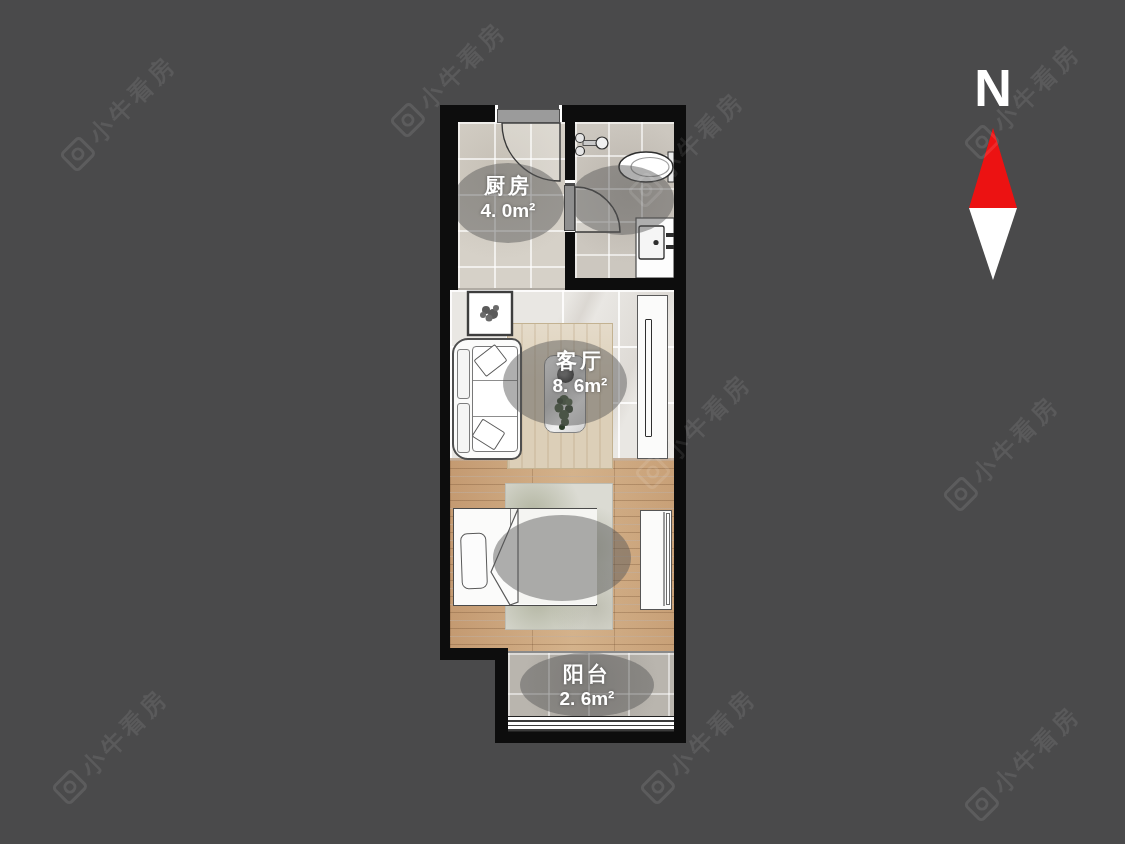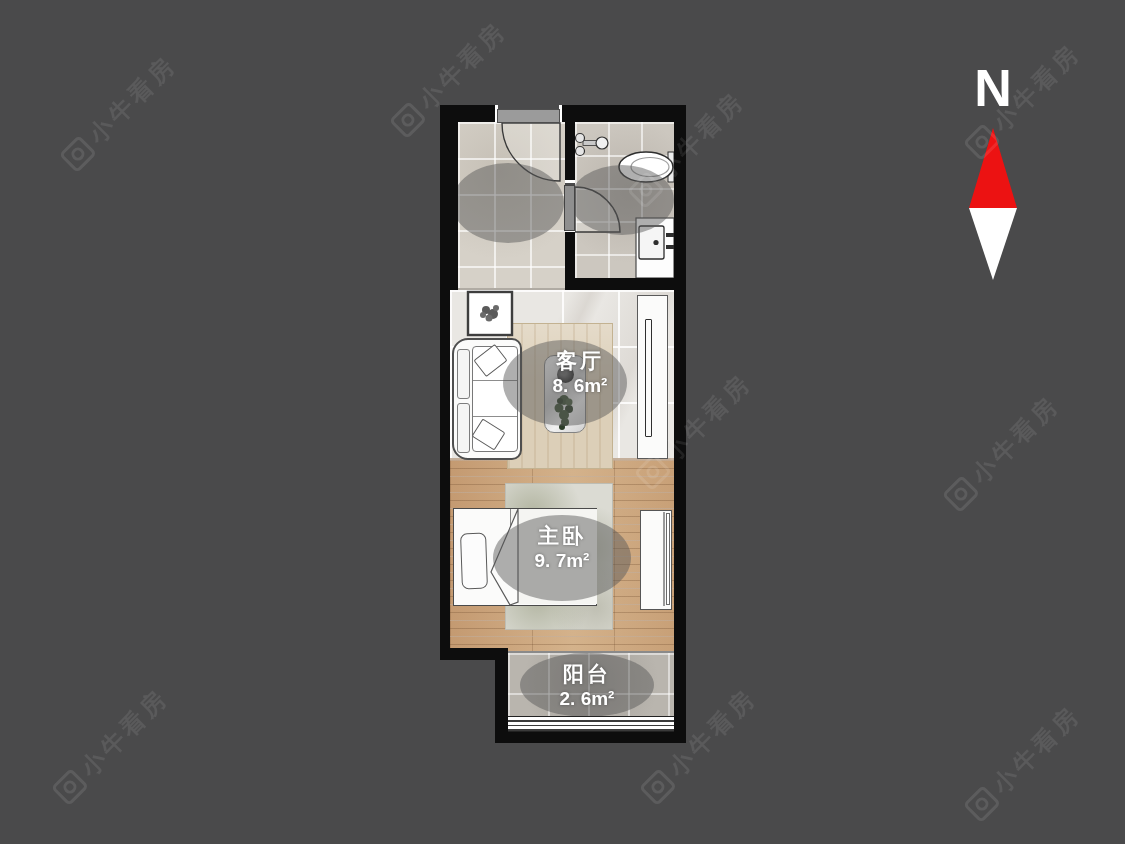--- a/index.html
+++ b/index.html
@@ -157,27 +157,27 @@
 
       <path d="M78,404 L51,467 L70,500 L78,497 Z" fill="#fbfbfa" stroke="#5a5a5a" stroke-width="1.2"></path>
     </svg>
 
     <div class="blob" style="left:12px;top:58px;width:112px;height:80px;"></div>
     <div class="blob" style="left:130px;top:60px;width:104px;height:70px;"></div>
     <div class="blob" style="left:63px;top:235px;width:124px;height:86px;"></div>
     <div class="blob" style="left:53px;top:410px;width:138px;height:86px;"></div>
     <div class="blob" style="left:80px;top:548px;width:134px;height:64px;"></div>
 
+    <div class="room-label" style="left:12px;top:68px;width:112px;">
+      <span class="room-name">厨房</span>
+      <span class="room-area">4. 0m²</span>
+    </div>
     <div class="room-label" style="left:76px;top:243px;width:128px;">
       <span class="room-name">客厅</span>
       <span class="room-area">8. 6m²</span>
-    </div>
-    <div class="room-label" style="left:51px;top:418px;width:142px;">
-      <span class="room-name">主卧</span>
-      <span class="room-area">9. 7m²</span>
     </div>
     <div class="room-label" style="left:78px;top:556px;width:138px;">
       <span class="room-name">阳台</span>
       <span class="room-area">2. 6m²</span>
     </div>
 
     <div class="wall" style="left:0;top:0;width:55px;height:17px;"></div>
     <div class="wall" style="left:122px;top:0;width:124px;height:17px;"></div>
     <div class="wall" style="left:0;top:0;width:10px;height:553px;"></div>
     <div class="wall" style="left:10px;top:0;width:8px;height:185px;"></div>

